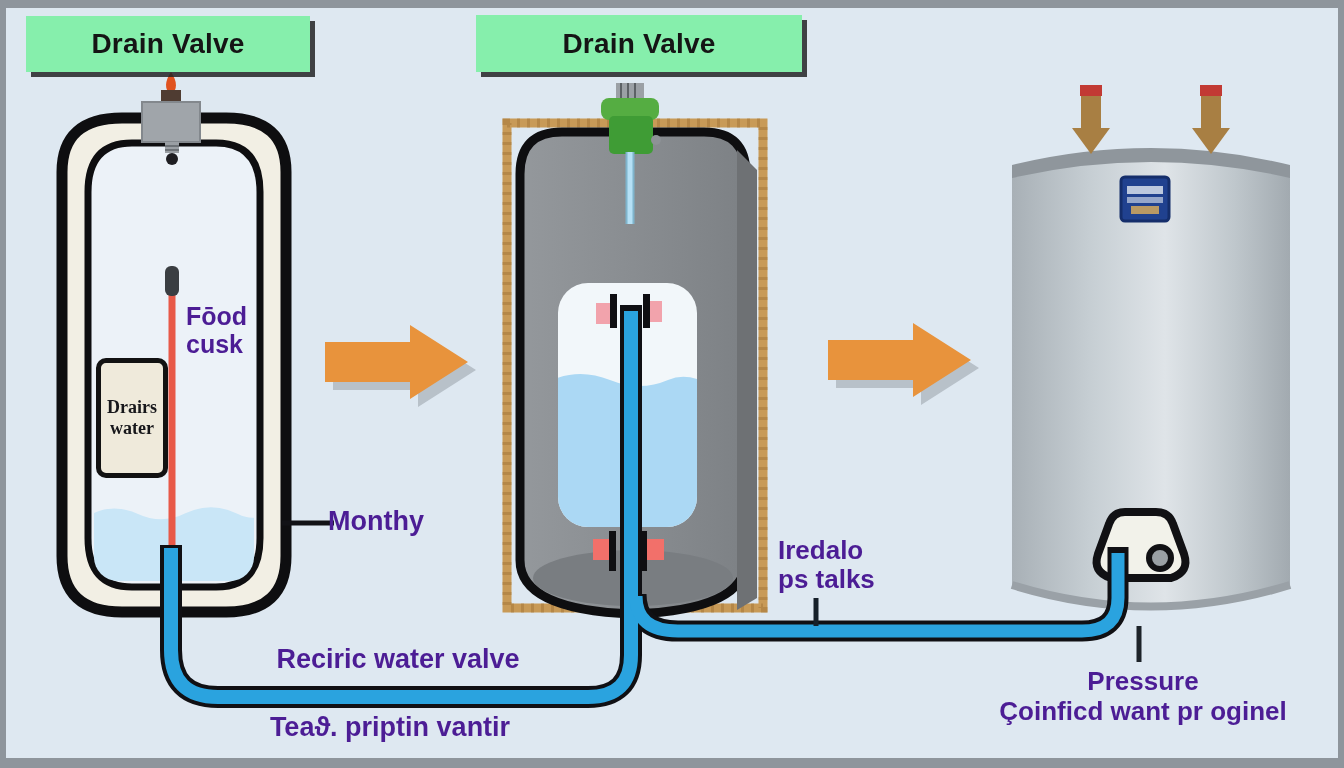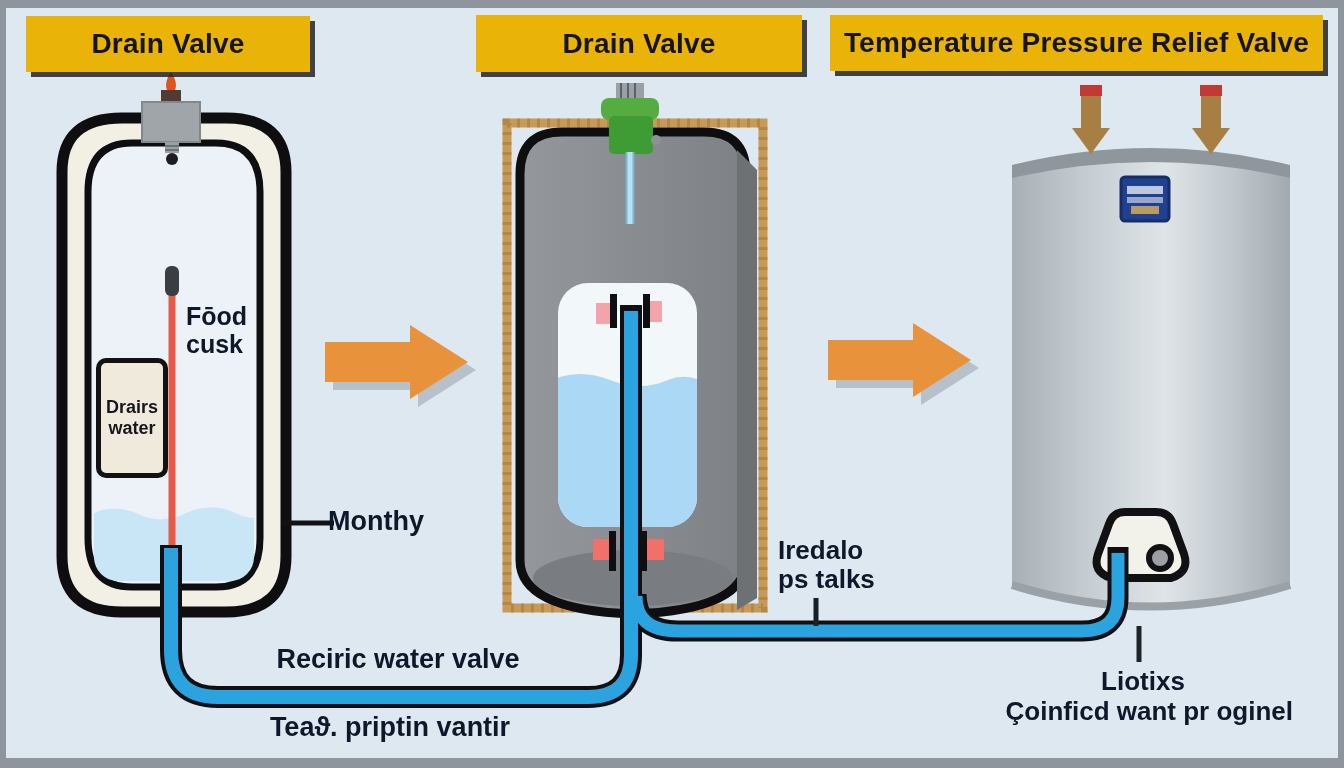--- a/index.html
+++ b/index.html
@@ -2,30 +2,30 @@
 <html><head>
 <meta charset="utf-8">
 <style>
   html,body{margin:0;padding:0;}
   .stage{
     position:relative;width:1344px;height:768px;background:#8e959c;
     font-family:"Liberation Sans","DejaVu Sans",sans-serif;overflow:hidden;
   }
   .canvas{position:absolute;left:6px;top:8px;width:1332px;height:750px;background:#dee8f1;}
   .art{position:absolute;left:0;top:0;z-index:1;}
-  .lbl{position:absolute;z-index:3;color:#0f172a;font-weight:700;white-space:nowrap;}
+  .lbl{position:absolute;z-index:3;color:#4c1d95;font-weight:700;white-space:nowrap;}
   .hdr{
-    position:absolute;z-index:3;background:#eab308;color:#151515;font-weight:700;
+    position:absolute;z-index:3;background:#86efac;color:#151515;font-weight:700;
     display:flex;align-items:center;justify-content:center;font-size:28px;
     box-shadow:5px 5px 0 rgba(35,35,38,.85);letter-spacing:.2px;
   }
   .tag-box{
     position:absolute;z-index:3;background:#efeadb;border:5px solid #121212;border-radius:10px;
     color:#17171b;font-weight:700;text-align:center;display:flex;flex-direction:column;
-    justify-content:center;line-height:21px;font-size:18px;
+    justify-content:center;line-height:21px;font-size:18px;font-family:Liberation Serif, serif;
   }
   .two-line{line-height:29px;}
   .center{text-align:center;}
 </style>
 </head>
 <body>
 
 <div class="stage">
   <div class="canvas"></div>
 
@@ -156,35 +156,34 @@
       <polygon points="828,340 913,340 913,323 971,360 913,397 913,380 828,380" fill="#e8933c"></polygon>
     </g>
 
     <line x1="282" y1="523" x2="334" y2="523" stroke="#121216" stroke-width="5"></line>
     <line x1="816" y1="598" x2="816" y2="626" stroke="#16202a" stroke-width="5"></line>
     <line x1="1139" y1="626" x2="1139" y2="662" stroke="#1d2329" stroke-width="5"></line>
   </svg>
 
   <div class="hdr" style="left:26px;top:16px;width:284px;height:56px;">Drain Valve</div>
   <div class="hdr" style="left:476px;top:15px;width:326px;height:57px;">Drain Valve</div>
-  <div class="hdr" style="left:830px;top:15px;width:493px;height:56px;">Temperature Pressure Relief Valve</div>
 
   <div class="lbl two-line" style="left:186px;top:302px;font-size:25px;line-height:28px;">
     <div>Fōod</div>
     <div>cuѕk</div>
   </div>
   <div class="tag-box" style="left:96px;top:358px;width:62px;height:110px;">
     <div>Drairs</div>
     <div>water</div>
   </div>
   <div class="lbl" style="left:328px;top:506px;font-size:27px;">Monthy</div>
 
   <div class="lbl center" style="left:248px;top:644px;width:300px;font-size:27px;">Reciric water valve</div>
   <div class="lbl two-line" style="left:778px;top:536px;font-size:26px;">
     <div>Iredalo</div>
     <div>ps talks</div>
   </div>
 
   <div class="lbl center" style="left:240px;top:712px;width:300px;font-size:27px;">Teaϑ. priptin vantir</div>
 
-  <div class="lbl center" style="left:1023px;top:666px;width:240px;font-size:26px;">Liotixs</div>
-  <div class="lbl center" style="left:993px;top:696px;width:300px;font-size:26px;text-align:right;">Çoinficd want pr oginel</div>
+  <div class="lbl center" style="left:1023px;top:666px;width:240px;font-size:26px;">Pressure</div>
+  <div class="lbl center" style="left:993px;top:696px;width:300px;font-size:26px;">Çoinficd want pr oginel</div>
 </div>
 
 </body></html>

